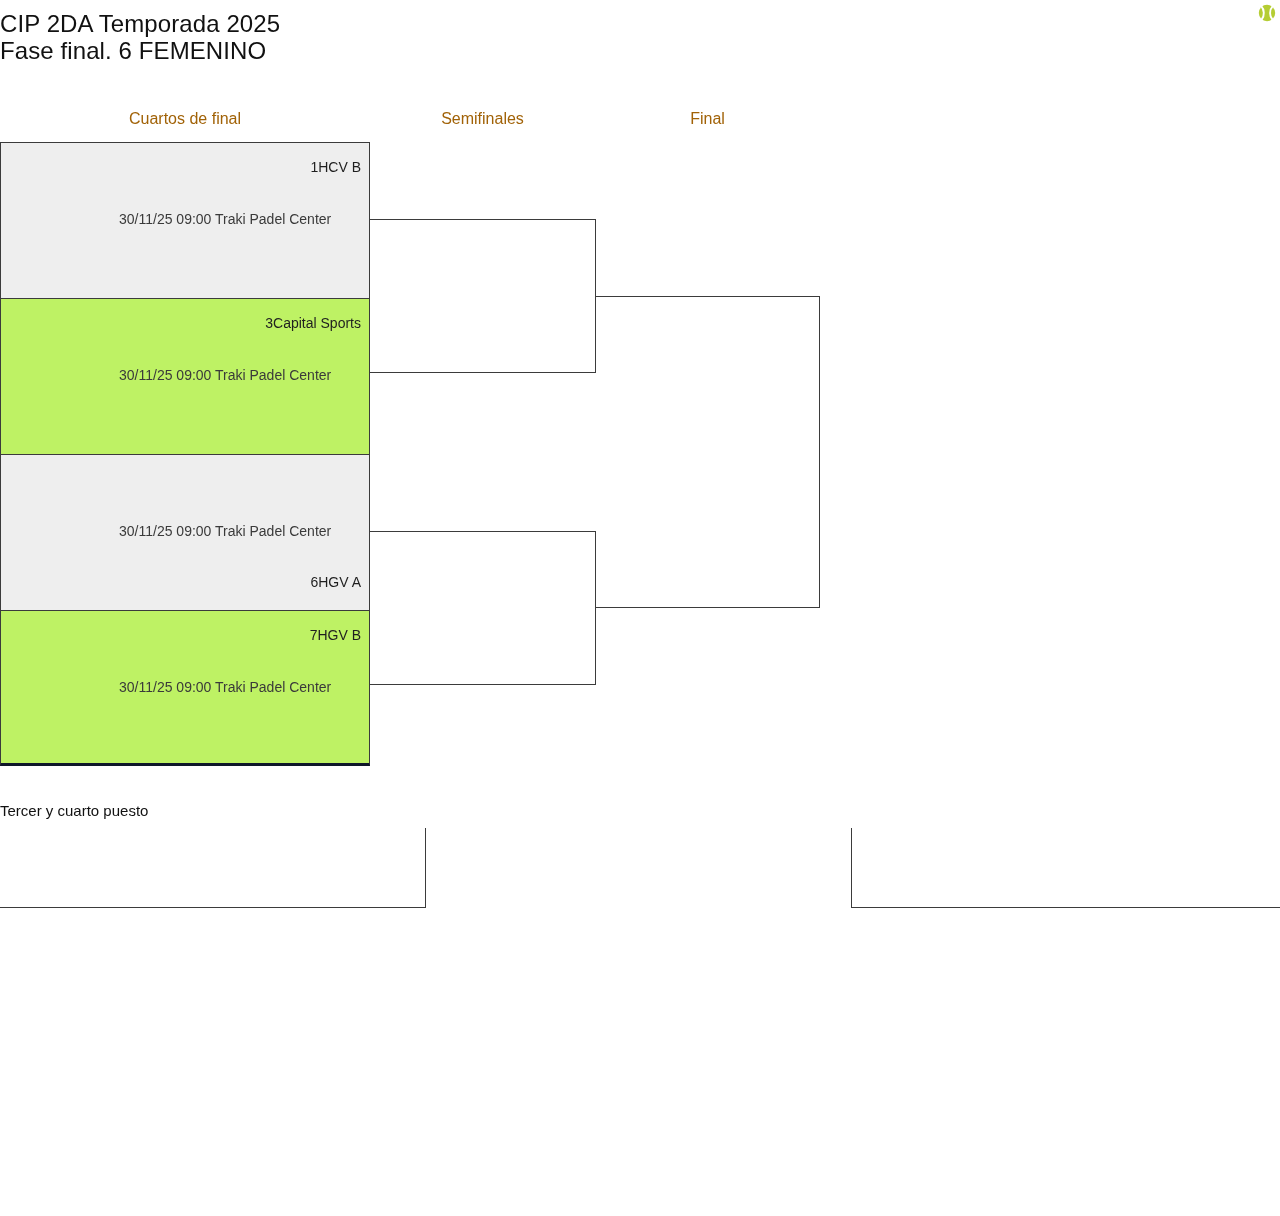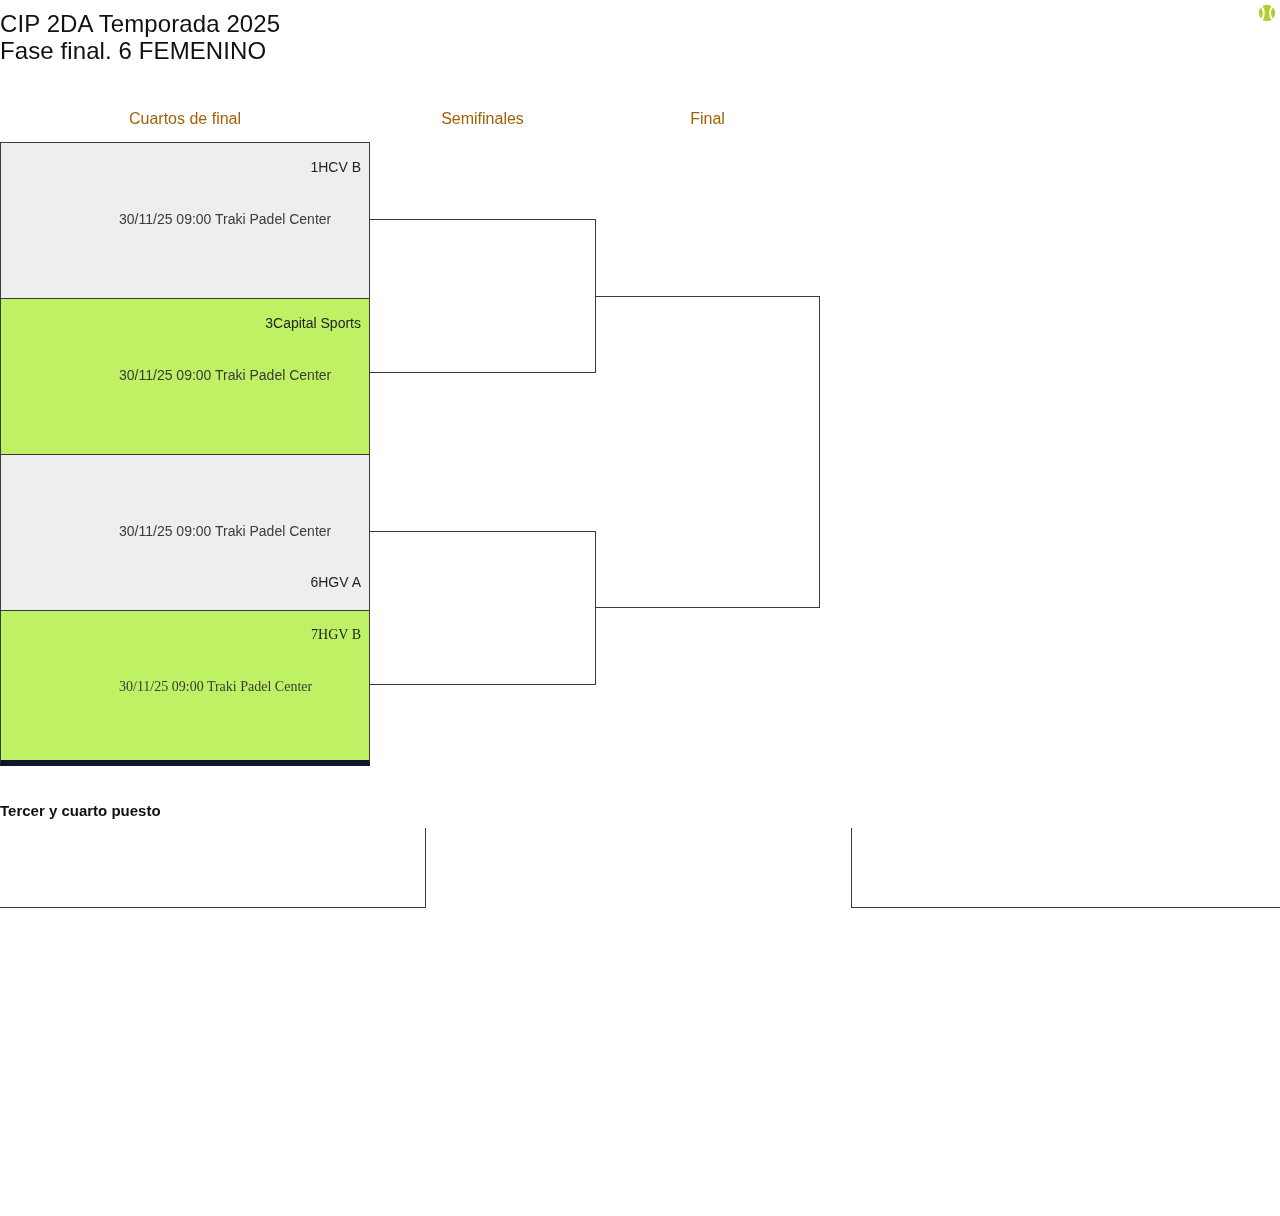--- a/index.html
+++ b/index.html
@@ -61,21 +61,21 @@
   }
   .match {
     position: relative;
     box-sizing: border-box;
     height: 156px;
     border: 1px solid #3b3b3b;
     border-bottom: none;
     background: #bef264;
   }
   .match.shaded { background: #eeeeee; }
-  .match.last { border-bottom: 6px solid #0f172a; font-family: Liberation Serif, serif; }
+  .match.last { border-bottom: 3px solid #0f172a; }
 
   .slot {
     position: absolute;
     left: 8px;
     right: 8px;
     height: 20px;
     font-size: 14px;
     line-height: 20px;
     color: #1f1f1f;
     white-space: nowrap;
@@ -114,21 +114,21 @@
     border-top: 1px solid #3b3b3b;
   }
 
   
   .third-title {
     position: absolute;
     left: 0px;
     top: 800px;
     font-size: 15px;
     line-height: 21px;
-    font-weight: 700;
+    font-weight: 400;
     color: #111111;
     white-space: nowrap;
   }
 </style>
 </head>
 <body>
 
 <div class="page-title">CIP 2DA Temporada 2025
 Fase final. 6 FEMENINO</div>
 

